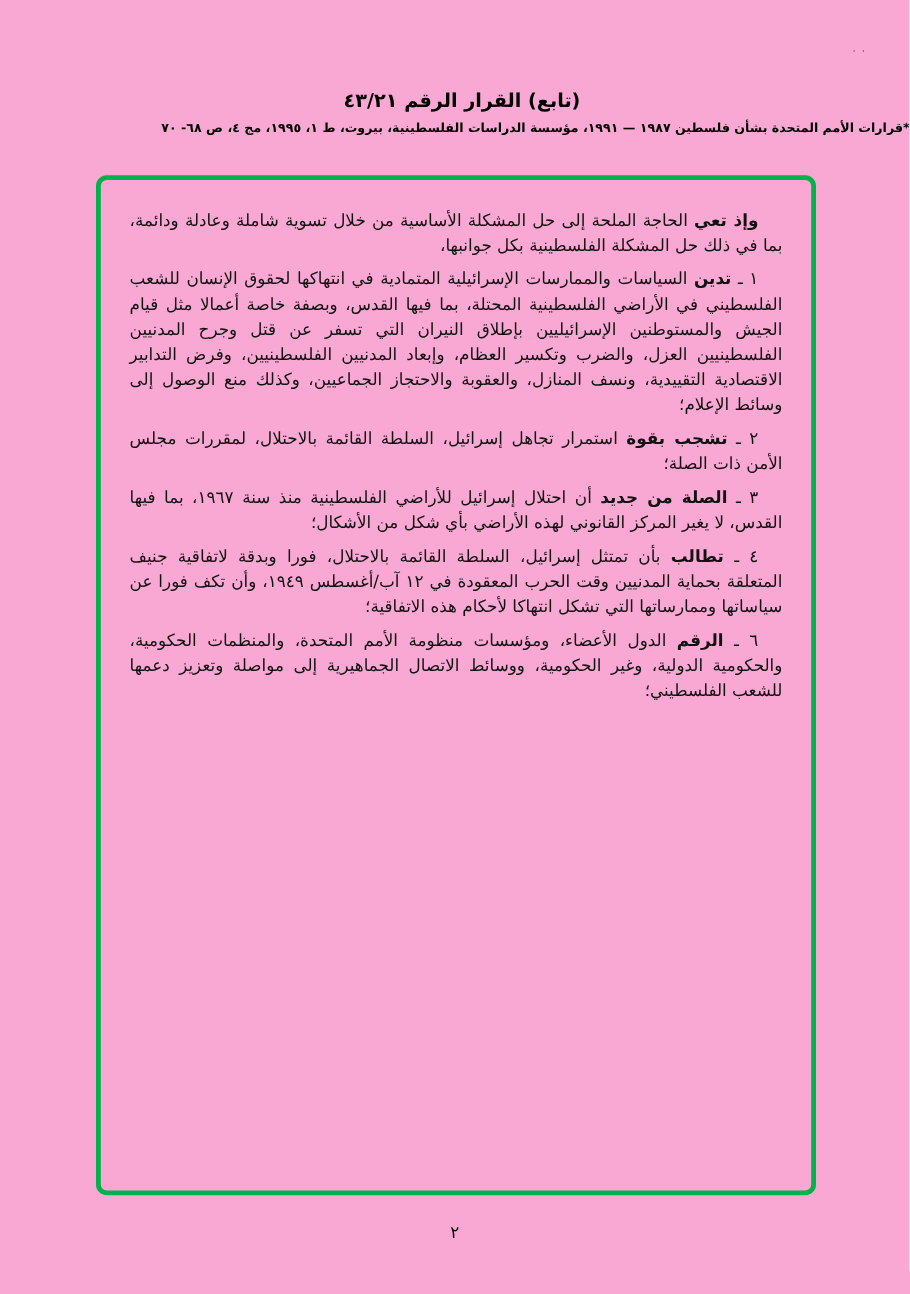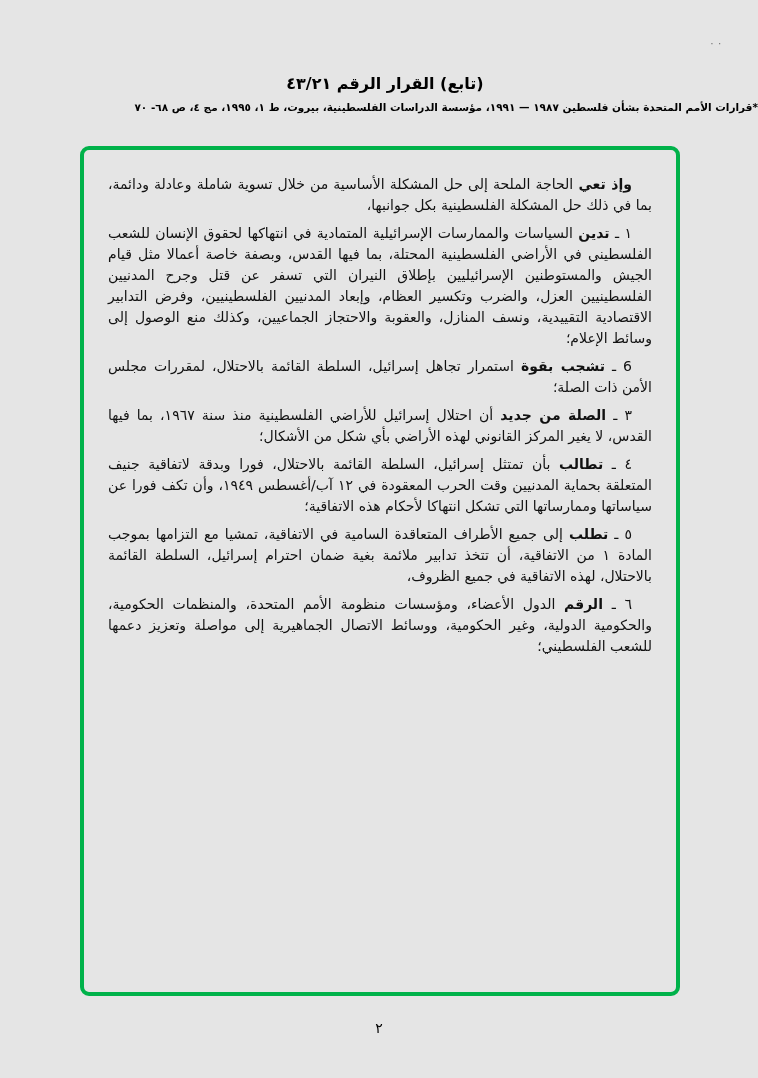--- a/index.html
+++ b/index.html
@@ -5,21 +5,21 @@
   html, body {
     margin: 0;
     padding: 0;
     background: #ffffff;
   }
   .page {
     position: relative;
     width: 758px;
     height: 1078px;
     margin: 0 auto;
-    background: #e5e5e5;
+    background: #f9a8d4;
     font-family: "DejaVu Sans", sans-serif;
     color: #111111;
     direction: rtl;
     overflow: hidden;
   }
   .corner-marks {
     position: absolute;
     top: 38px;
     right: 36px;
     font-size: 9px;
@@ -89,27 +89,26 @@
   <div class="doc-title">(تابع) القرار الرقم ٤٣/٢١</div>
 
   <div class="source-line">*قرارات الأمم المتحدة بشأن فلسطين ١٩٨٧ — ١٩٩١، مؤسسة الدراسات الفلسطينية، بيروت، ط ١، ١٩٩٥، مج ٤، ص ٦٨- ٧٠</div>
 
   <div class="content-box" style="border-color: rgb(0, 178, 74);">
 
     <p><span></span><b>وإذ تعي</b><span> الحاجة الملحة إلى حل المشكلة الأساسية من خلال تسوية شاملة وعادلة ودائمة، بما في ذلك حل المشكلة الفلسطينية بكل جوانبها،</span></p>
 
     <p><span>١ ـ </span><b>تدين</b><span> السياسات والممارسات الإسرائيلية المتمادية في انتهاكها لحقوق الإنسان للشعب الفلسطيني في الأراضي الفلسطينية المحتلة، بما فيها القدس، وبصفة خاصة أعمالا مثل قيام الجيش والمستوطنين الإسرائيليين بإطلاق النيران التي تسفر عن قتل وجرح المدنيين الفلسطينيين العزل، والضرب وتكسير العظام، وإبعاد المدنيين الفلسطينيين، وفرض التدابير الاقتصادية التقييدية، ونسف المنازل، والعقوبة والاحتجاز الجماعيين، وكذلك منع الوصول إلى وسائط الإعلام؛</span></p>
 
-    <p><span>6 ـ </span><b>تشجب بقوة</b><span> استمرار تجاهل إسرائيل، السلطة القائمة بالاحتلال، لمقررات مجلس الأمن ذات الصلة؛</span></p>
+    <p><span>٢ ـ </span><b>تشجب بقوة</b><span> استمرار تجاهل إسرائيل، السلطة القائمة بالاحتلال، لمقررات مجلس الأمن ذات الصلة؛</span></p>
 
     <p><span>٣ ـ </span><b>الصلة من جديد</b><span> أن احتلال إسرائيل للأراضي الفلسطينية منذ سنة ١٩٦٧، بما فيها القدس، لا يغير المركز القانوني لهذه الأراضي بأي شكل من الأشكال؛</span></p>
 
     <p><span>٤ ـ </span><b>تطالب</b><span> بأن تمتثل إسرائيل، السلطة القائمة بالاحتلال، فورا وبدقة لاتفاقية جنيف المتعلقة بحماية المدنيين وقت الحرب المعقودة في ١٢ آب/أغسطس ١٩٤٩، وأن تكف فورا عن سياساتها وممارساتها التي تشكل انتهاكا لأحكام هذه الاتفاقية؛</span></p>
 
-    <p><span>٥ ـ </span><b>تطلب</b><span> إلى جميع الأطراف المتعاقدة السامية في الاتفاقية، تمشيا مع التزامها بموجب المادة ١ من الاتفاقية، أن تتخذ تدابير ملائمة بغية ضمان احترام إسرائيل، السلطة القائمة بالاحتلال، لهذه الاتفاقية في جميع الظروف،</span></p>
 
     <p><span>٦ ـ </span><b>الرقم</b><span> الدول الأعضاء، ومؤسسات منظومة الأمم المتحدة، والمنظمات الحكومية، والحكومية الدولية، وغير الحكومية، ووسائط الاتصال الجماهيرية إلى مواصلة وتعزيز دعمها للشعب الفلسطيني؛</span></p>
 
   </div>
 
   <div class="page-number">٢</div>
 
 </div>
 
 </body></html>

